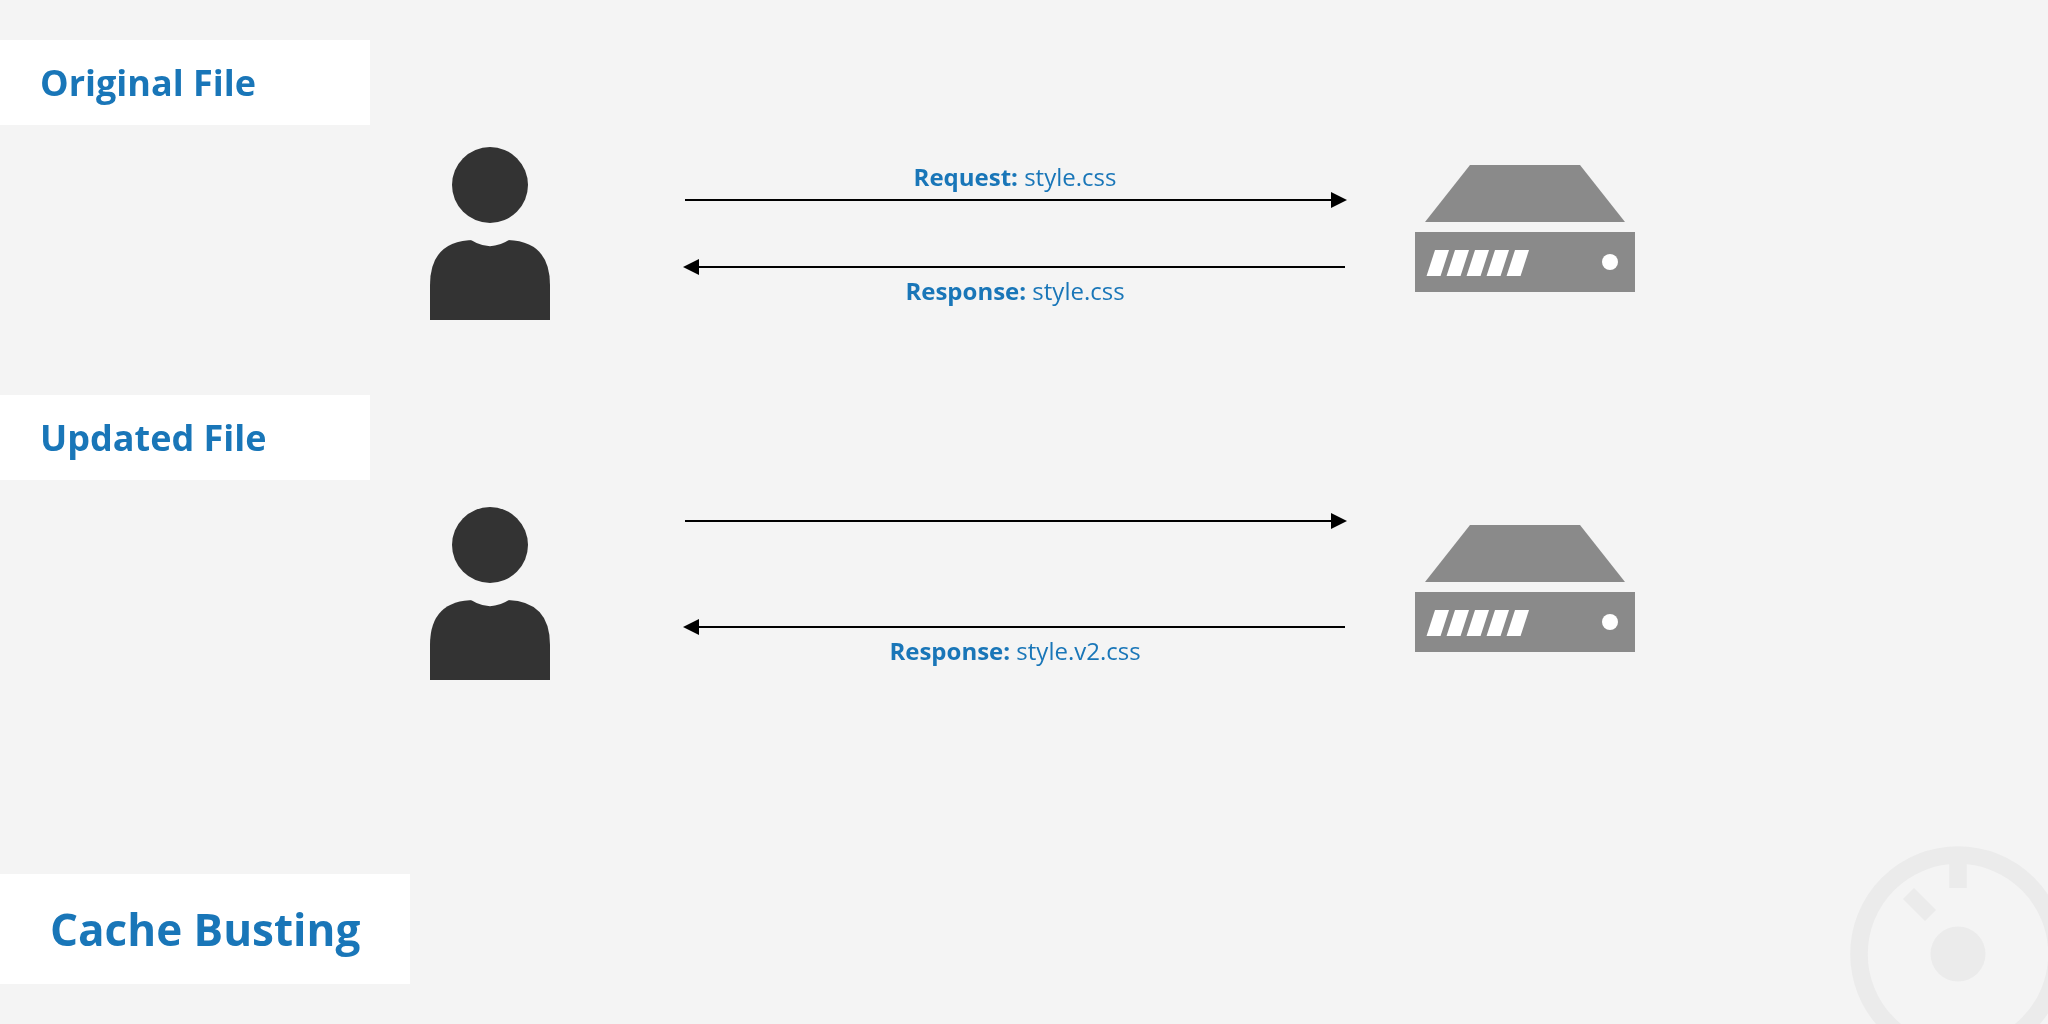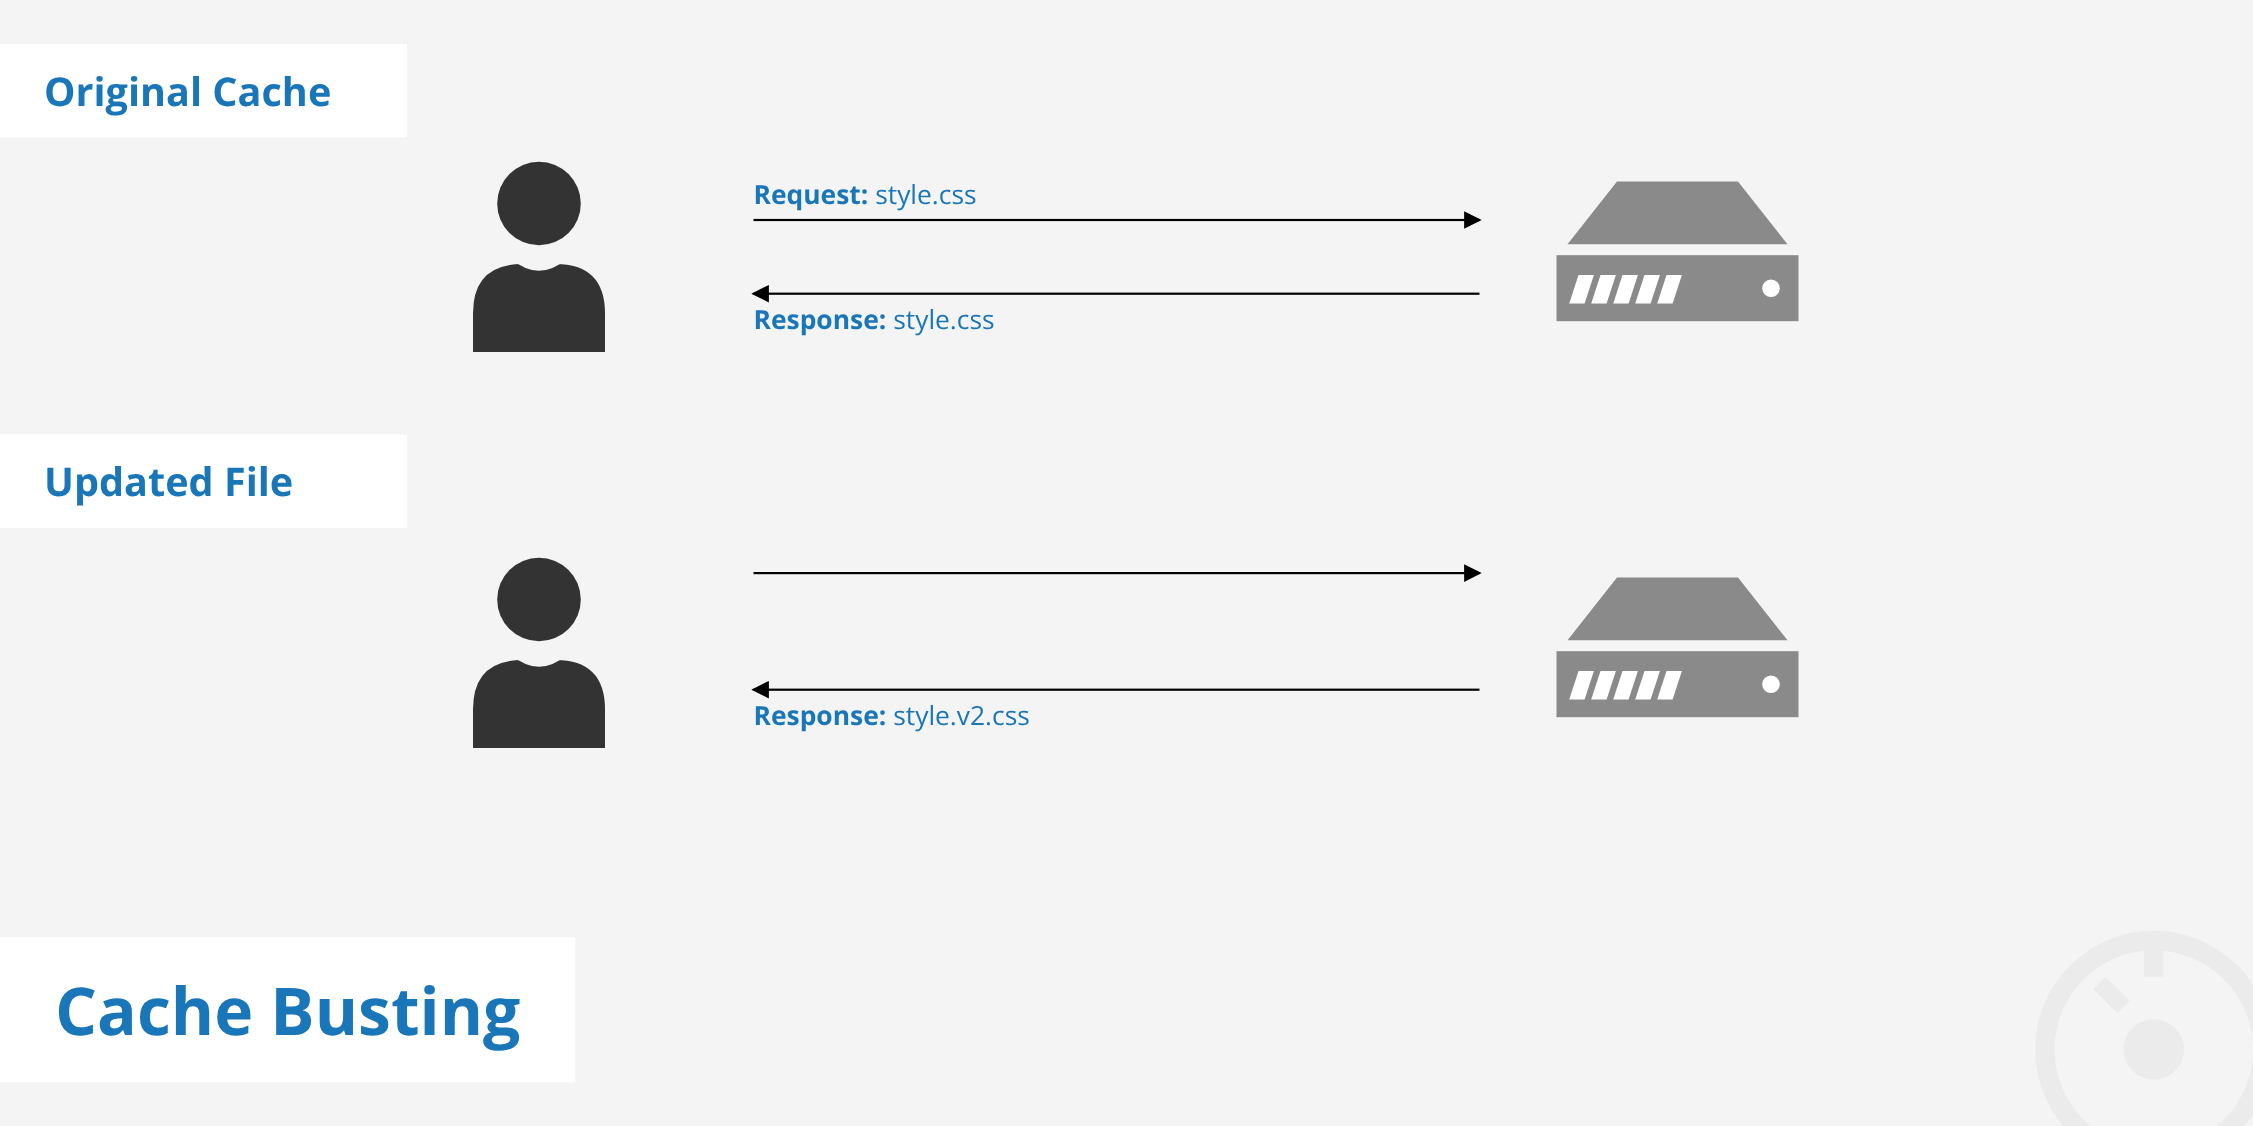--- a/index.html
+++ b/index.html
@@ -20,21 +20,21 @@
   color: #1976b8;
 }
 .label-original { top: 40px; left: 0; width: 370px; }
 .label-updated { top: 395px; left: 0; width: 370px; }
 .title-box {
   position: absolute;
   bottom: 40px;
   left: 0;
   background: #ffffff;
   padding: 25px 50px;
-  font-size: 60px;
+  font-size: 44px;
   font-weight: 700;
   color: #1976b8;
 }
 .watermark {
   position: absolute;
   bottom: -40px;
   right: -20px;
   width: 220px;
   height: 220px;
   opacity: 0.06;
@@ -63,20 +63,21 @@
   height: 155px;
 }
 .arrow-group {
   position: absolute;
   left: 280px;
   width: 660px;
 }
 .arrow-request { top: 30px; }
 .arrow-response { top: 136px; }
 .arrow-label {
+  text-align: center;
   font-size: 24px;
   margin-bottom: 6px;
   color: #1976b8;
 }
 .arrow-label .bold { font-weight: 700; }
 .arrow-label .filename { font-weight: 400; }
 .arrow-line {
   position: relative;
   height: 2px;
   background: #000;
@@ -98,21 +99,21 @@
   top: -7px;
   border-right: 16px solid #000;
   border-top: 8px solid transparent;
   border-bottom: 8px solid transparent;
 }
 .response-group .arrow-label { margin-top: 6px; margin-bottom: 0; }
 </style>
 </head>
 <body>
 
-<div class="section-label label-original">Original Cache</div>
+<div class="section-label label-original">Original File</div>
 <div class="section-label label-updated">Updated File</div>
 
 <div class="scenario scenario-1">
   <div class="user-icon">
     <svg viewBox="0 0 170 180">
       <circle cx="85" cy="45" r="38" fill="#333333"></circle>
       <path d="M 25 180 L 25 145 Q 25 100 70 100 L 100 100 Q 145 100 145 145 L 145 180 Z" fill="#333333"></path>
       <path d="M 62 92 Q 85 112 108 92" stroke="#f4f4f4" stroke-width="8" fill="none"></path>
     </svg>
   </div>

